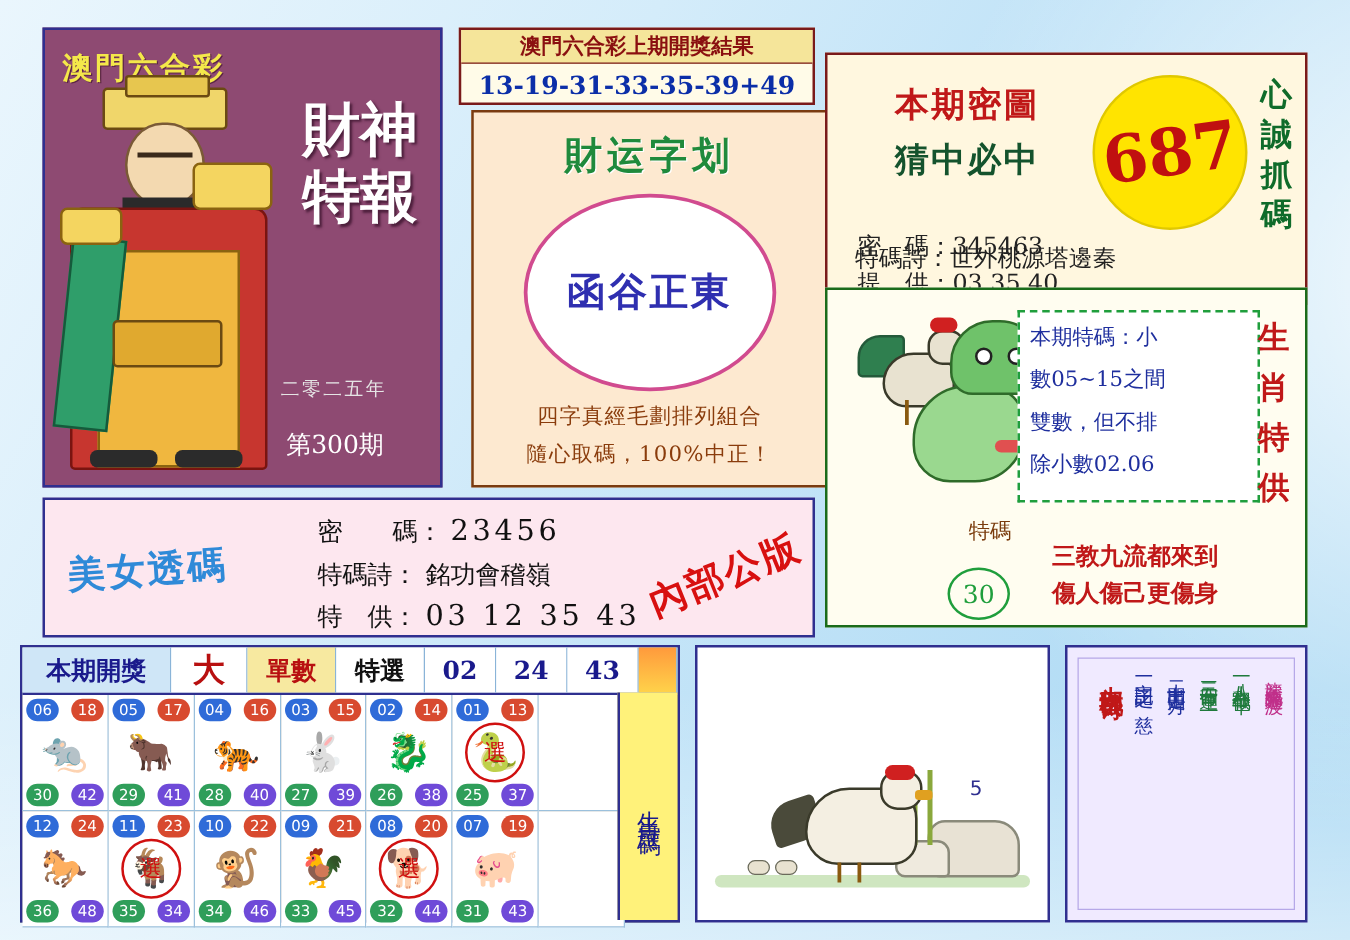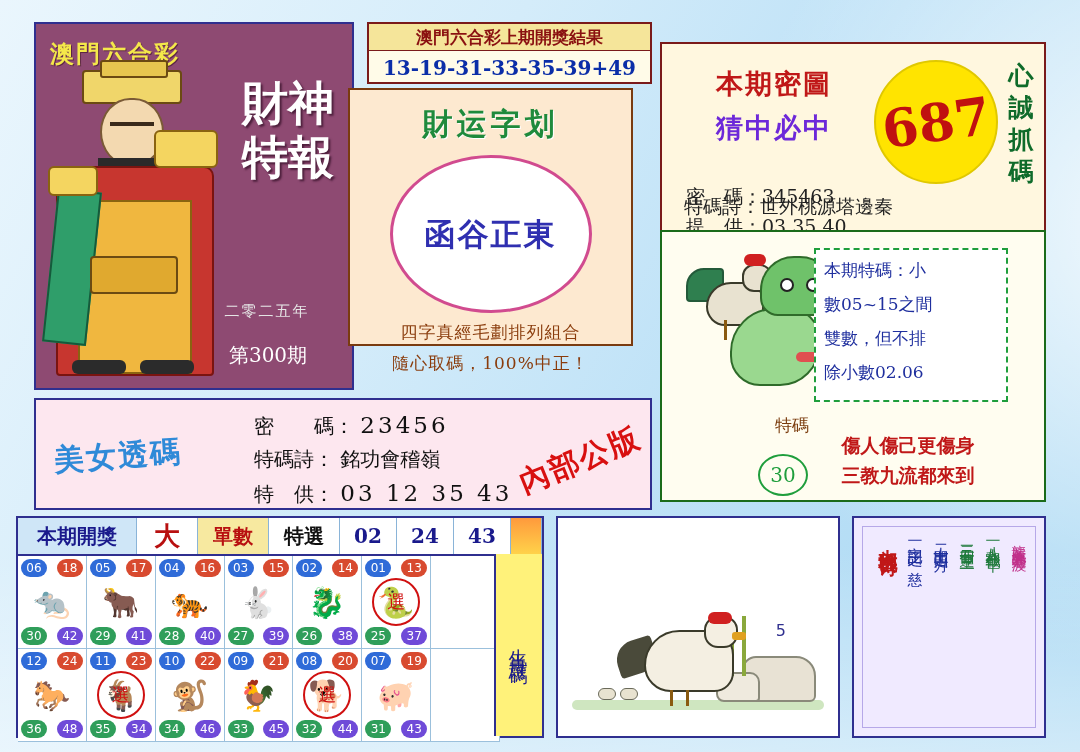--- a/index.html
+++ b/index.html
@@ -54,35 +54,35 @@
   .fig .shoe{position:absolute;left:24px;top:290px;width:54px;height:14px;background:#2b2b2b;border-radius:6px;}
   .fig .shoe2{position:absolute;left:92px;top:290px;width:54px;height:14px;background:#2b2b2b;border-radius:6px;}
 
   
   #p-res{left:367px;top:22px;width:285px;height:62px;background:#fffbe8;border:2px solid #7a1a1a;}
   #p-res .hdr{height:26px;line-height:26px;text-align:center;background:#f5e59a;color:#8a1010;font-weight:bold;font-size:17px;
     font-family:"DejaVu Serif","Liberation Serif",serif;border-bottom:1px solid #7a1a1a;}
   #p-res .nums{height:32px;line-height:34px;text-align:center;color:#0b2ea8;font-size:20px;font-weight:bold;
     font-family:"DejaVu Serif","Liberation Serif",serif;}
 
-  #p-zihua{left:348px;top:88px;width:285px;height:258px;background:#fde9d0;border:2px solid #7a3b10;}
+  #p-zihua{left:377px;top:88px;width:285px;height:302px;background:#fde9d0;border:2px solid #7a3b10;}
   #p-zihua .t{margin-top:14px;text-align:center;font-size:30px;font-weight:bold;color:#1f8a3c;
     font-family:"DejaVu Serif","Liberation Serif",serif;letter-spacing:4px;text-shadow:1px 1px 0 #fff;}
   #p-zihua .oval{margin:10px auto 0;width:196px;height:152px;border:3px solid #d14b8f;border-radius:50%;
     background:#fff;display:flex;align-items:center;justify-content:center;}
   #p-zihua .oval .w{color:#2f2fb0;font-size:31px;font-weight:bold;line-height:38px;text-align:center;
     font-family:"DejaVu Serif","Liberation Serif",serif;letter-spacing:2px;}
   #p-zihua .l1,#p-zihua .l2{text-align:center;color:#8a3c0c;font-size:17px;margin-top:8px;
     font-family:"DejaVu Serif","Liberation Serif",serif;letter-spacing:1px;}
 
   
   #p-mi{left:660px;top:22px;width:386px;height:202px;background:#fff7df;border:2px solid #7a1a1a;margin-top:20px;}
   #p-mi .r1{position:absolute;left:22px;top:22px;width:180px;text-align:center;color:#c01818;font-size:27px;font-weight:bold;
     font-family:"DejaVu Serif","Liberation Serif",serif;letter-spacing:2px;}
-  #p-mi .r2{position:absolute;left:22px;top:66px;width:180px;text-align:center;color:#6d28d9;font-size:27px;font-weight:bold;
+  #p-mi .r2{position:absolute;left:22px;top:66px;width:180px;text-align:center;color:#14532d;font-size:27px;font-weight:bold;
     font-family:"DejaVu Serif","Liberation Serif",serif;letter-spacing:2px;}
   #p-mi .circle{position:absolute;left:212px;top:16px;width:120px;height:120px;border-radius:50%;
     background:#ffe400;border:2px solid #e0c800;display:flex;align-items:center;justify-content:center;}
   #p-mi .circle span{color:#c01010;font-size:52px;font-weight:bold;font-family:"DejaVu Serif","Liberation Serif",serif;
     transform:rotate(-8deg);}
   #p-mi .vtext{position:absolute;right:6px;top:16px;width:34px;color:#0f6b2a;font-size:25px;font-weight:bold;
     line-height:32px;text-align:center;font-family:"DejaVu Serif","Liberation Serif",serif;}
   #p-mi .kv{position:absolute;left:24px;font-size:19px;color:#222;font-family:"DejaVu Serif","Liberation Serif",serif;}
   #p-mi .kv.k1{top:140px;}
   #p-mi .kv.k2{top:170px;}
@@ -270,23 +270,24 @@
     </div>
     <div class="dashbox">
       <div>本期特碼：小</div>
       <div>數05~15之間</div>
       <div>雙數，但不排</div>
       <div>除小數02.06</div>
     </div>
     <div class="tema">特碼</div>
     <div class="ball30">30</div>
     <div class="couplet">
+      <div>三教九流都來到</div>
       <div>傷人傷己更傷身</div>
-      <div>三教九流都來到</div>
-    </div>
+    </div>
+    <div class="vlabel">生肖特供</div>
   </div>
 
   <div class="panel" id="p-mei">
     <div class="ttl">美女透碼</div>
     <div class="row r1">
       <span>密　　碼：</span>
       <span class="big">23456</span>
     </div>
     <div class="row r2">
       <span>特碼詩：</span>

